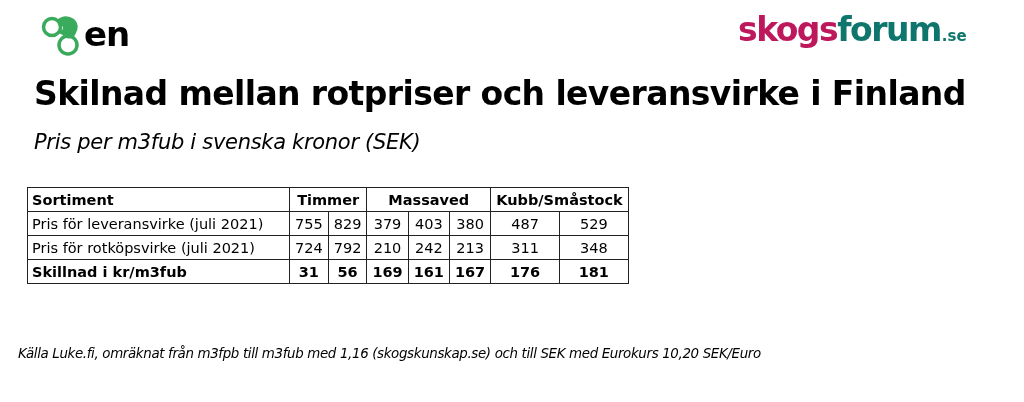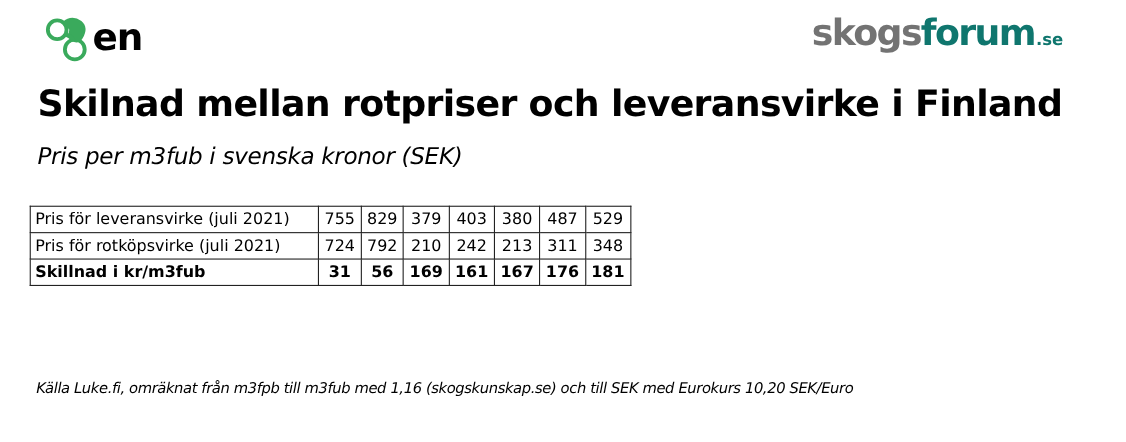--- a/index.html
+++ b/index.html
@@ -10,21 +10,21 @@
   .logo-left {
     position: absolute; left: 40px; top: 6px; height: 56px;
     display: flex; align-items: center;
     font-family: "DejaVu Sans", sans-serif; font-weight: bold; font-size: 34px; letter-spacing: -1px;
   }
   .logo-left .bino { display: inline-block; width: 42px; height: 46px; position: relative; margin: 0 1px; }
   .logo-right {
     position: absolute; left: 738px; top: 10px;
     font-family: "DejaVu Sans", sans-serif; font-weight: bold; font-size: 33px; letter-spacing: -1.5px;
   }
-  .logo-right .skogs { color: #737373; }
+  .logo-right .skogs { color: #be185d; }
   .logo-right .forum { color: #0f766e; }
   .logo-right .se { color: #0f766e; font-size: 15px; letter-spacing: 0; margin-left: 1px; }
   .title {
     position: absolute; left: 34px; top: 74px; margin: 0;
     font-family: "DejaVu Sans", sans-serif; font-weight: bold; font-size: 33px; letter-spacing: -0.6px;
   }
   .subtitle {
     position: absolute; left: 34px; top: 130px; margin: 0;
     font-family: "DejaVu Sans", sans-serif; font-style: italic; font-size: 21px; letter-spacing: -0.3px;
   }
@@ -35,21 +35,21 @@
   table.data td, table.data th {
     border: 1px solid #222; height: 24px; padding: 0 5px; white-space: nowrap;
     font-weight: normal; box-sizing: border-box;
   }
   table.data .lbl { text-align: left; width: 262px; padding-left: 4px; }
   table.data .num { text-align: center; }
   table.data .b { font-weight: bold; }
   .c1 { width: 101px; } .c2 { width: 100px; } .c3 { width: 101px; } .c4 { width: 101px; }
   .c5 { width: 101px; } .c6 { width: 100px; } .c7 { width: 99px; }
   .footnote {
-    position: absolute; left: 33px; top: 346px; margin: 0;
+    position: absolute; left: 18px; top: 346px; margin: 0;
     font-family: "DejaVu Sans", sans-serif; font-style: italic; font-size: 13.4px; letter-spacing: -0.35px;
   }
 </style>
 </head>
 <body>
 
 <div class="logo-left">
   <span class="bino">
     <svg width="42" height="46" viewBox="0 0 42 46">
       <circle cx="11" cy="16" r="8.5" fill="none" stroke="#3aaa5c" stroke-width="3.5"></circle>
@@ -63,20 +63,26 @@
 
 <div class="logo-right">
   <span class="skogs">skogs</span><span class="forum">forum</span><span class="se">.se</span>
 </div>
 
 <h1 class="title">Skilnad mellan rotpriser och leveransvirke i Finland</h1>
 <p class="subtitle">Pris per m3fub i svenska kronor (SEK)</p>
 
 <table class="data">
   <tbody>
+      <tr>
+    <td class="lbl b">Sortiment</td>
+    <td class="num b" colspan="2">Timmer</td>
+    <td class="num b" colspan="3">Massaved</td>
+    <td class="num b" colspan="2">Kubb/Småstock</td>
+  </tr>
   <tr>
     <td class="lbl">Pris för leveransvirke (juli 2021)</td>
     <td class="num">755</td>
     <td class="num">829</td>
     <td class="num">379</td>
     <td class="num">403</td>
     <td class="num">380</td>
     <td class="num">487</td>
     <td class="num">529</td>
   </tr>

